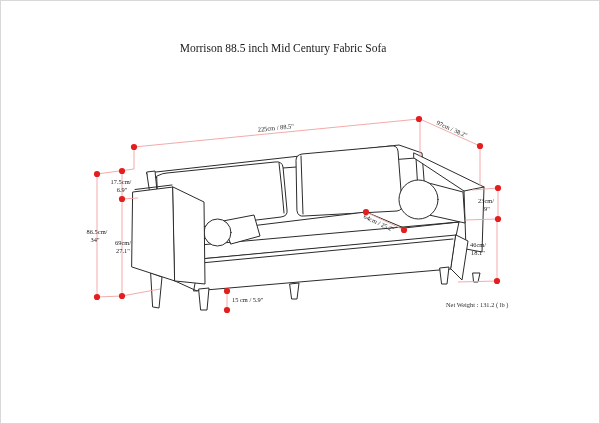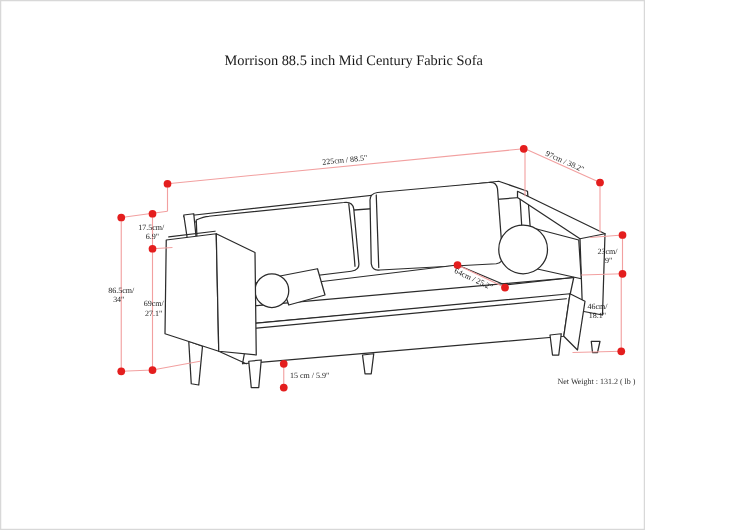--- a/index.html
+++ b/index.html
@@ -1,18 +1,18 @@
 <!DOCTYPE html>
 <html><head>
 <meta charset="utf-8">
 <style>
   html,body{margin:0;padding:0;background:#fff;}
   .page{
     position:relative;
-    width:516px;height:424px;
+    width:600px;height:424px;
     background:#ffffff;
     border:1px solid #d8d8d8;
     box-sizing:border-box;
     font-family:"Liberation Serif", serif;
     overflow:hidden;
   }
   svg{display:block;}
   text{
     font-family:"Liberation Serif", serif;
     fill:#1a1a1a;

